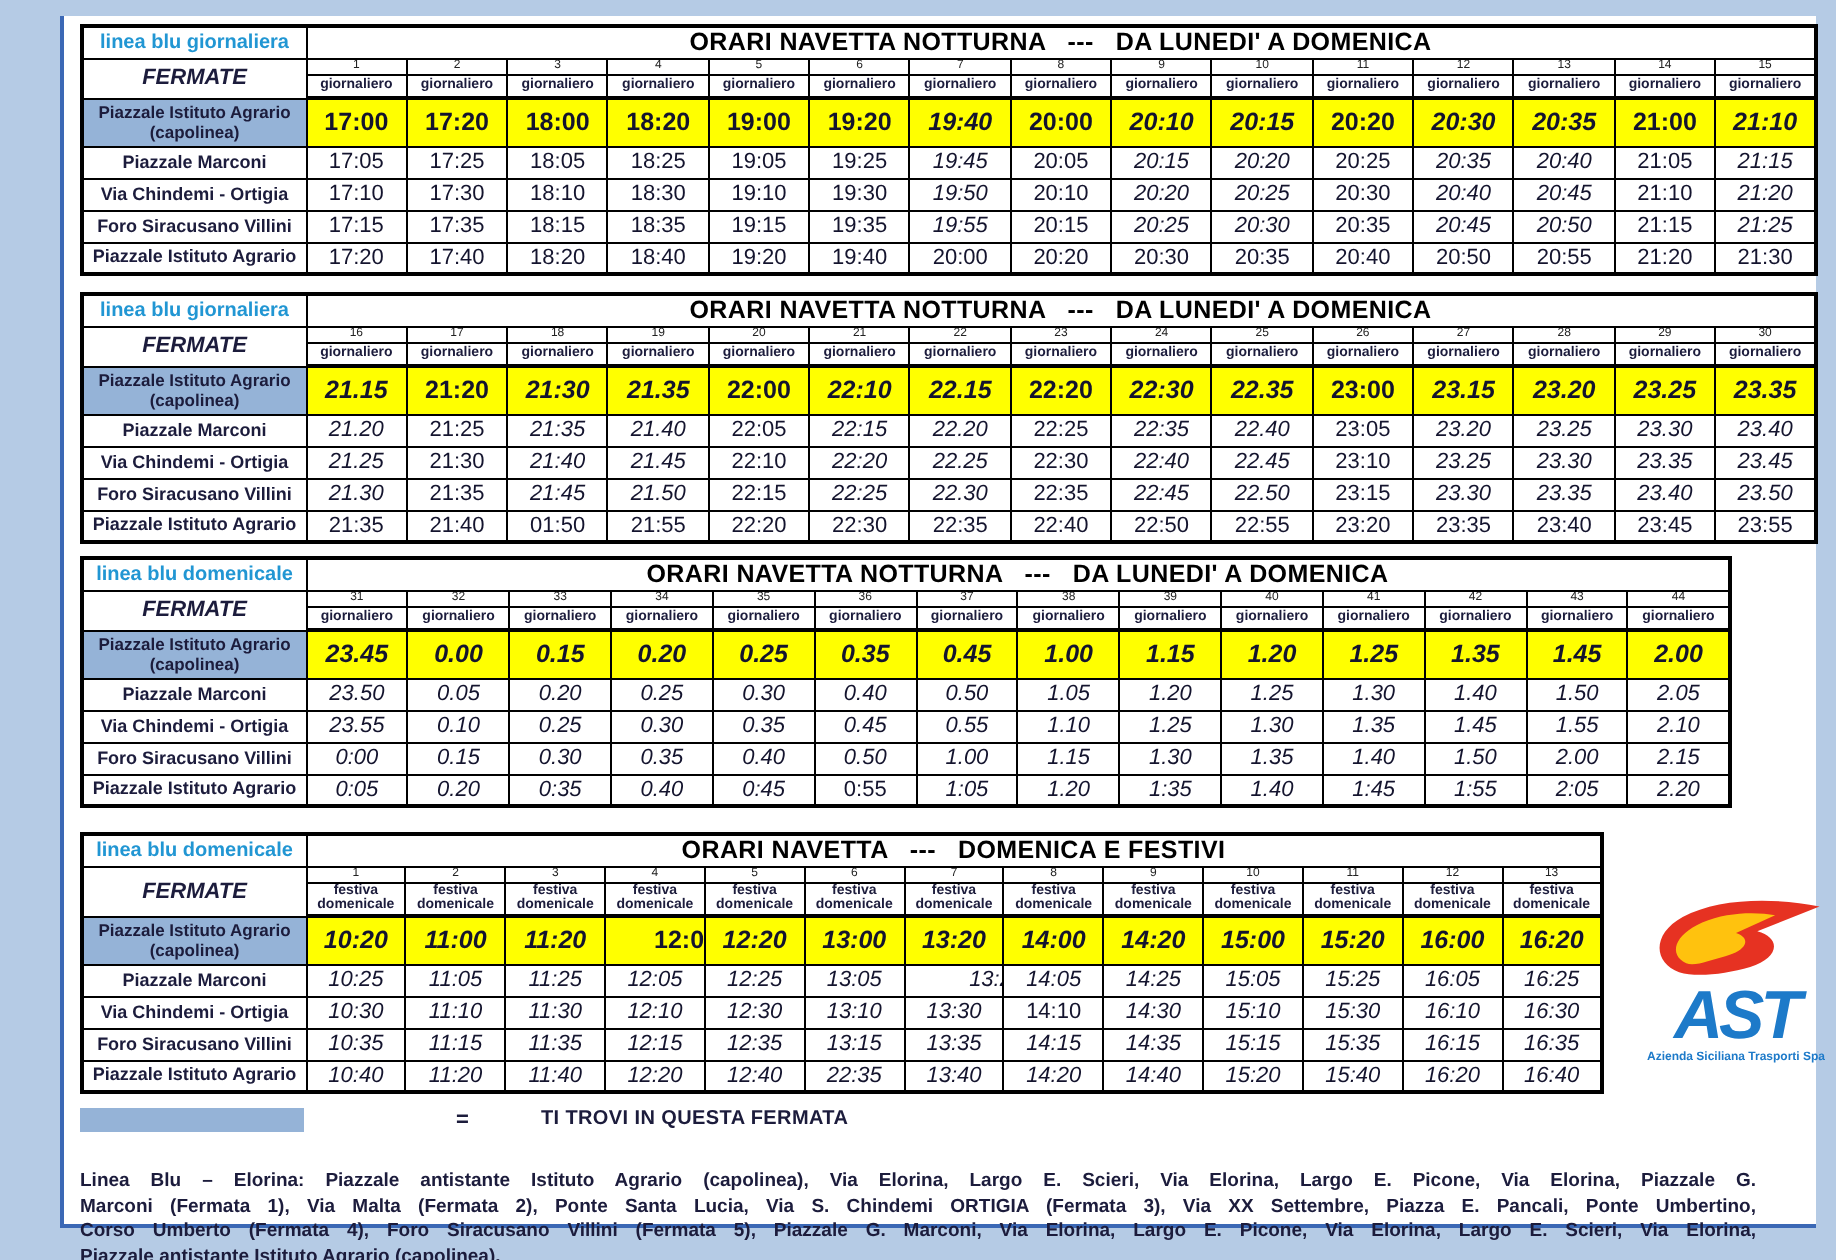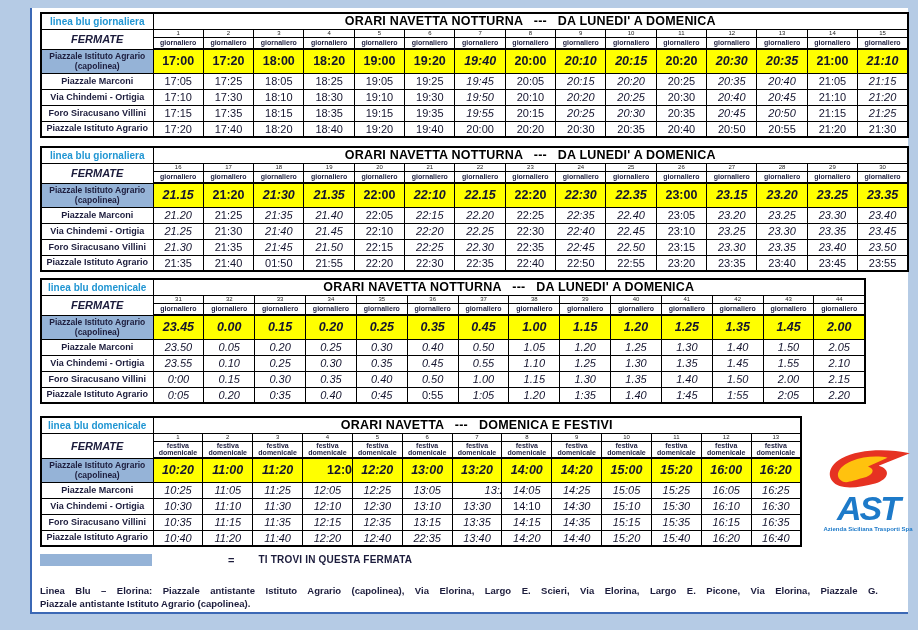--- a/index.html
+++ b/index.html
@@ -35,21 +35,21 @@
   .fermate{font-weight:bold;font-style:italic;font-size:11px;}
   .col-num{font-size:6px;line-height:7px;color:#222;}
   .col-type{font-size:7px;font-weight:bold;line-height:7.5px;border-bottom-width:2px;}
   .stop-cell{font-weight:bold;font-size:9px;line-height:1.2;}
   .capolinea-cell{background:var(--light-blue,#95b3d7);font-size:8.5px;}
   .time{font-size:11px;color:#14142e;}
   .time-cap{background:var(--yellow,#ffff00);font-weight:bold;font-size:12.5px;}
   .legend{display:flex;align-items:center;margin:6px 0 0 8px;height:13px;}
   .legend-swatch{width:112px;height:12px;background:var(--light-blue,#95b3d7);}
   .legend-eq{margin-left:76px;font-weight:bold;font-size:11px;color:#1c1c3c;}
-  .legend-text{margin-left:24px;font-weight:bold;font-size:10px;color:#1c1c3c;letter-spacing:.2px;}
+  .legend-text{margin-left:36px;font-weight:bold;font-size:10px;color:#1c1c3c;letter-spacing:.2px;}
   .footer{
     margin:19px 8px 0 8px;width:838px;
     font-weight:bold;font-size:9.5px;line-height:12.5px;color:#1c1c3c;
   }
   .footer .fl{display:block;text-align:justify;text-align-last:justify;}
   .footer .fl:last-child{text-align-last:left;}
   .logo{position:absolute;left:820px;top:447px;width:96px;text-align:center;}
   .logo svg{display:block;margin:0 auto;}
   .logo-ast{
     font-weight:bold;font-style:italic;font-size:34px;line-height:30px;
@@ -787,20 +787,22 @@
     </div>
 
   <div class="legend">
     <div class="legend-swatch"></div>
     <div class="legend-eq">=</div>
     <div class="legend-text">TI TROVI IN QUESTA FERMATA</div>
   </div>
 
   <div class="footer">
     <span class="fl">Linea Blu – Elorina: Piazzale antistante Istituto Agrario (capolinea), Via Elorina, Largo E. Scieri, Via Elorina, Largo E. Picone, Via Elorina, Piazzale G.</span>
+    <span class="fl">Marconi (Fermata 1), Via Malta (Fermata 2), Ponte Santa Lucia, Via S. Chindemi ORTIGIA (Fermata 3), Via XX Settembre, Piazza E. Pancali, Ponte Umbertino,</span>
+    <span class="fl">Corso Umberto (Fermata 4), Foro Siracusano Villini (Fermata 5), Piazzale G. Marconi, Via Elorina, Largo E. Picone, Via Elorina, Largo E. Scieri, Via Elorina,</span>
     <span class="fl">Piazzale antistante Istituto Agrario (capolinea).</span>
   </div>
 </div>
 
 <div class="logo">
   <svg width="90" height="48" viewBox="0 0 100 54">
     <path d="M18,44 C4,39 2,23 20,13 C40,2 72,2 97,7 L62,21 C76,25 74,36 58,41 C44,45 28,47 18,44 Z" fill="#e63222"></path>
     <path d="M22,39 C12,34 15,23 31,16 C45,10 62,10 72,12 L50,22 C59,25 56,32 44,35 C36,37 27,41 22,39 Z" fill="#ffc20e"></path>
   </svg>
   <div class="logo-ast">AST</div>

